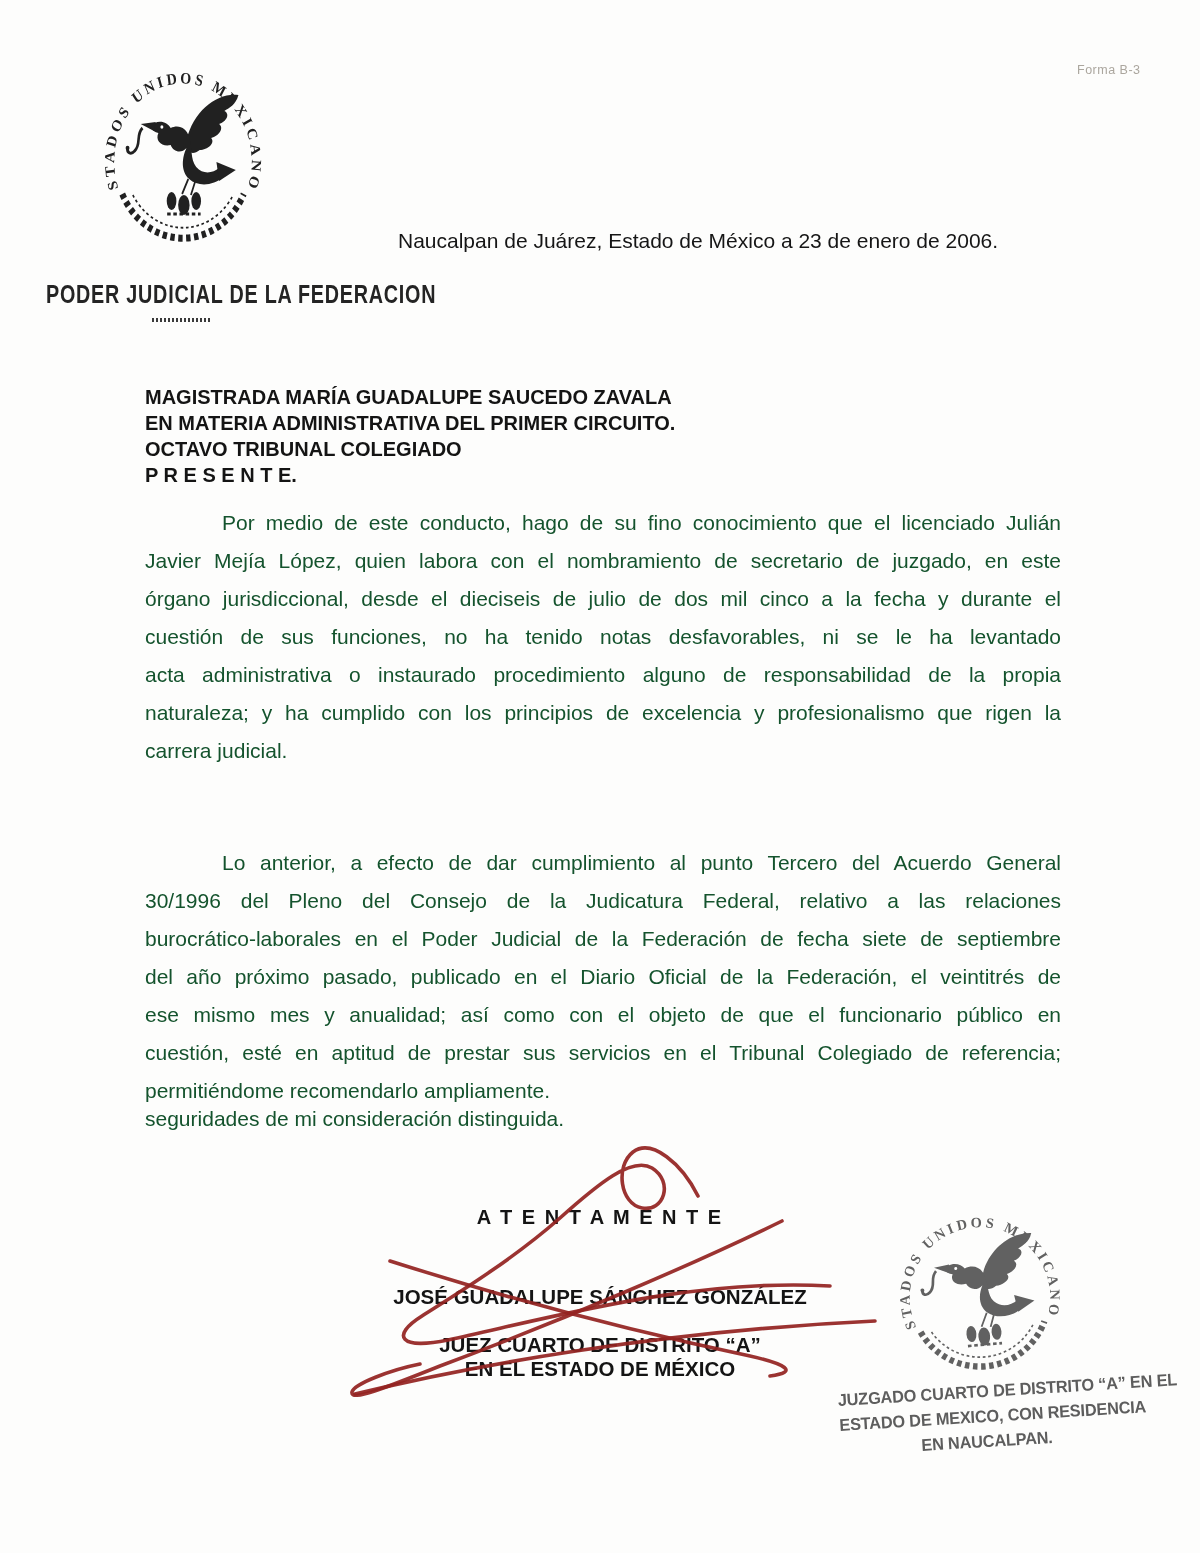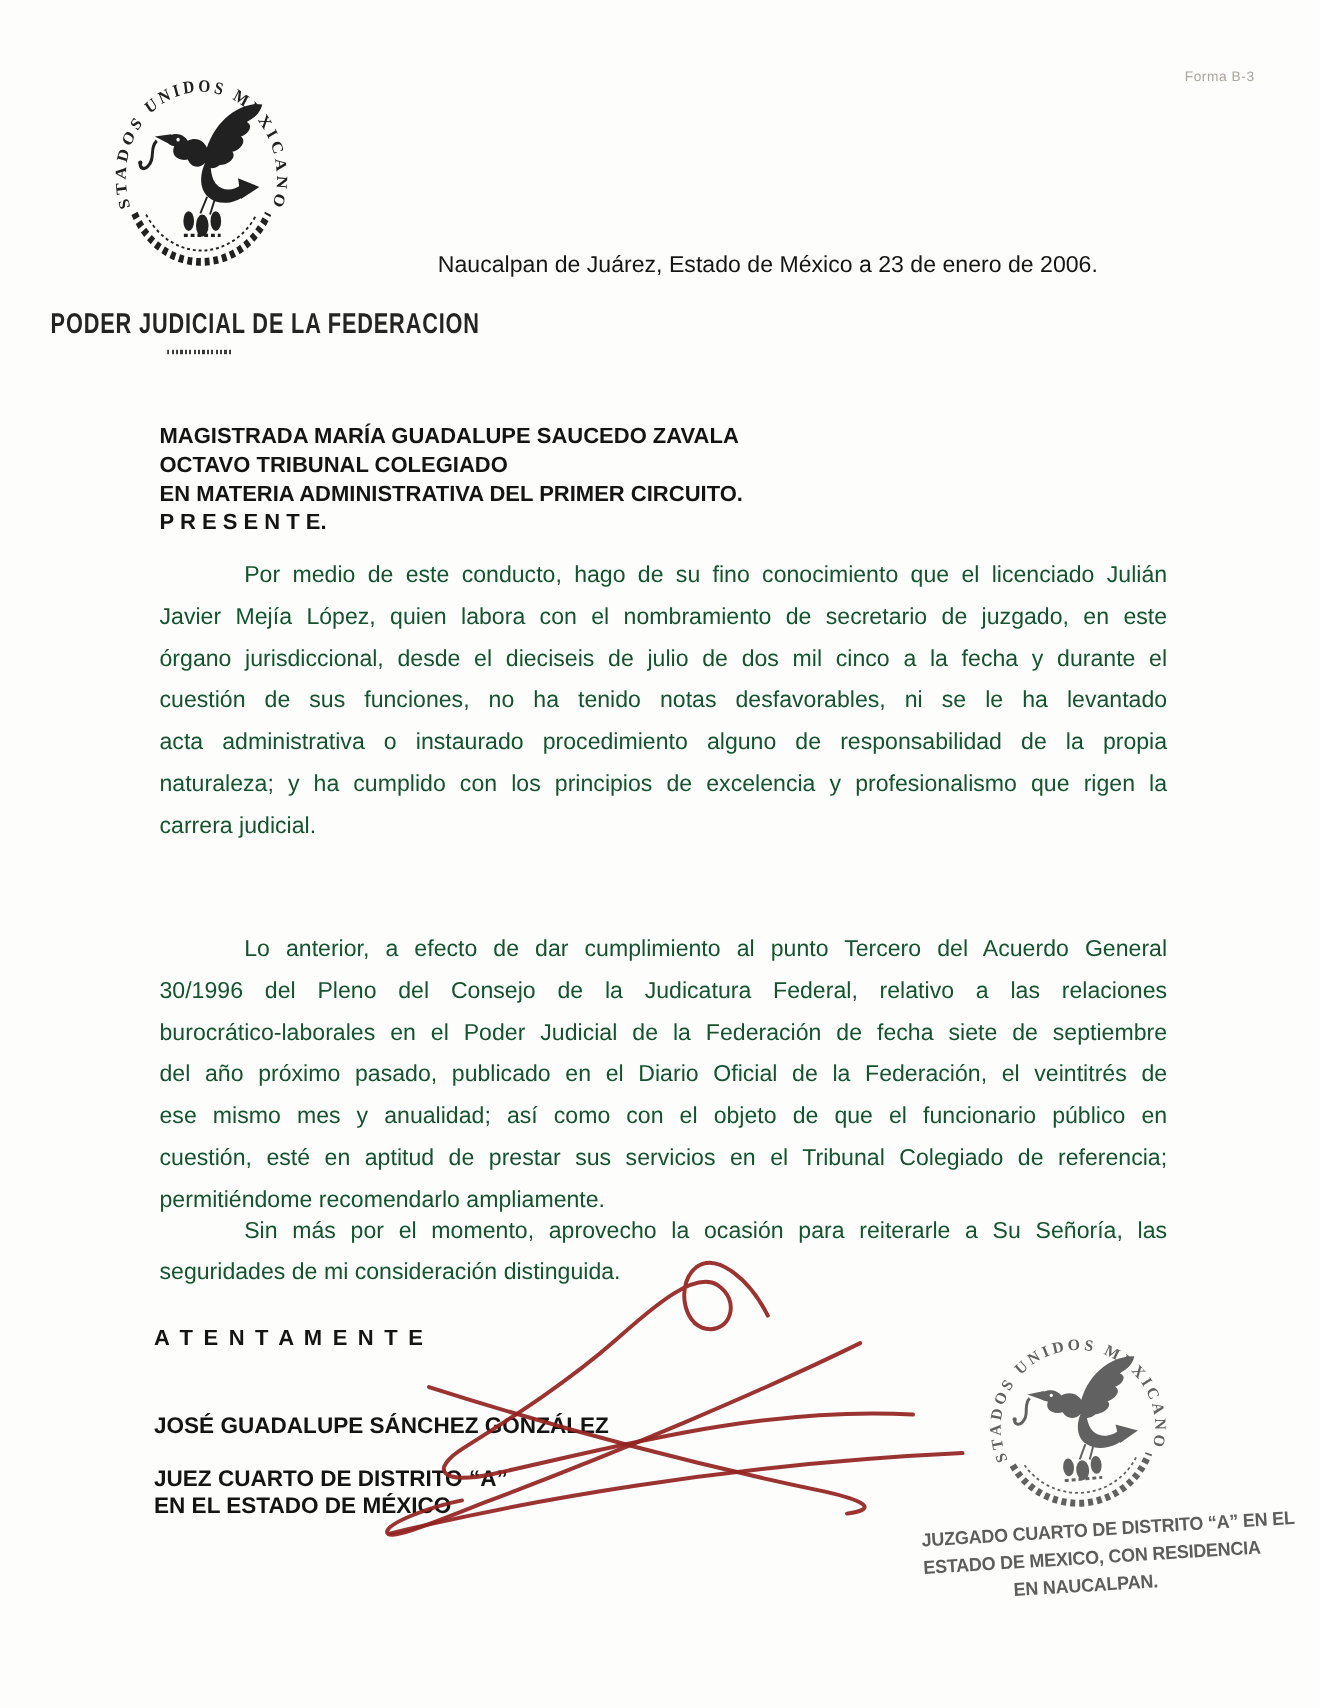--- a/index.html
+++ b/index.html
@@ -43,21 +43,21 @@
   .para-2 { top:1104px; }
   .pline {
     height:38px; font-size:21px; line-height:30px;
     text-align:justify; text-align-last:justify; white-space:normal;
   }
   .pline.first { text-indent:77px; }
   .pline.last  { text-align-last:left; }
   
   .closing {
     position:absolute; left:140px; top:1206px; width:920px;
-    color:#141414;
+    text-align:center; color:#141414;
   }
   .salutation { font-size:20px; font-weight:bold; letter-spacing:2px; }
   .signer-name { margin-top:56px; font-size:20.5px; font-weight:bold; }
   .signer-title1 { margin-top:24px; font-size:20.5px; font-weight:bold; }
   .signer-title2 { font-size:20.5px; font-weight:bold; }
   
   .signature-svg {
     position:absolute; left:330px; top:1126px; width:580px; height:300px;
     pointer-events:none; z-index:5;
   }
@@ -127,22 +127,22 @@
 
   <div class="org-title">PODER JUDICIAL DE LA FEDERACION</div>
   <div class="org-rule"></div>
 
   <div class="form-number">Forma B-3</div>
 
   <div class="date-line">Naucalpan de Juárez, Estado de México a 23 de enero de 2006.</div>
 
   <div class="recipient" id="recipient-block">
       <div class="rline">MAGISTRADA MARÍA GUADALUPE SAUCEDO ZAVALA</div>
+      <div class="rline">EN MATERIA ADMINISTRATIVA DEL PRIMER CIRCUITO.</div>
       <div class="rline">OCTAVO TRIBUNAL COLEGIADO</div>
-      <div class="rline">EN MATERIA ADMINISTRATIVA DEL PRIMER CIRCUITO.</div>
       <div class="rline">P R E S E N T E.</div>
     </div>
 
   <div class="paragraph para-0">
       <div class="pline first">Por medio de este conducto, hago de su fino conocimiento que el licenciado Julián</div>
       <div class="pline">Javier Mejía López, quien labora con el nombramiento de secretario de juzgado, en este</div>
       <div class="pline">órgano jurisdiccional, desde el dieciseis de julio de dos mil cinco a la fecha y durante el</div>
       <div class="pline">cuestión de sus funciones, no ha tenido notas desfavorables, ni se le ha levantado</div>
       <div class="pline">acta administrativa o instaurado procedimiento alguno de responsabilidad de la propia</div>
       <div class="pline">naturaleza; y ha cumplido con los principios de excelencia y profesionalismo que rigen la</div>
@@ -151,21 +151,20 @@
   <div class="paragraph para-1">
       <div class="pline first">Lo anterior, a efecto de dar cumplimiento al punto Tercero del Acuerdo General</div>
       <div class="pline">30/1996 del Pleno del Consejo de la Judicatura Federal, relativo a las relaciones</div>
       <div class="pline">burocrático-laborales en el Poder Judicial de la Federación de fecha siete de septiembre</div>
       <div class="pline">del año próximo pasado, publicado en el Diario Oficial de la Federación, el veintitrés de</div>
       <div class="pline">ese mismo mes y anualidad; así como con el objeto de que el funcionario público en</div>
       <div class="pline">cuestión, esté en aptitud de prestar sus servicios en el Tribunal Colegiado de referencia;</div>
       <div class="pline last">permitiéndome recomendarlo ampliamente.</div>
     </div>
   <div class="paragraph para-2">
-      <div class="pline first">Sin más por el momento, aprovecho la ocasión para reiterarle a Su Señoría, las</div>
       <div class="pline last">seguridades de mi consideración distinguida.</div>
     </div>
 
   <div class="closing">
     <div class="salutation">A T E N T A M E N T E</div>
     <div class="signer-name">JOSÉ GUADALUPE SÁNCHEZ GONZÁLEZ</div>
     <div class="signer-title1">JUEZ CUARTO DE DISTRITO “A”</div>
     <div class="signer-title2">EN EL ESTADO DE MÉXICO</div>
   </div>
 

